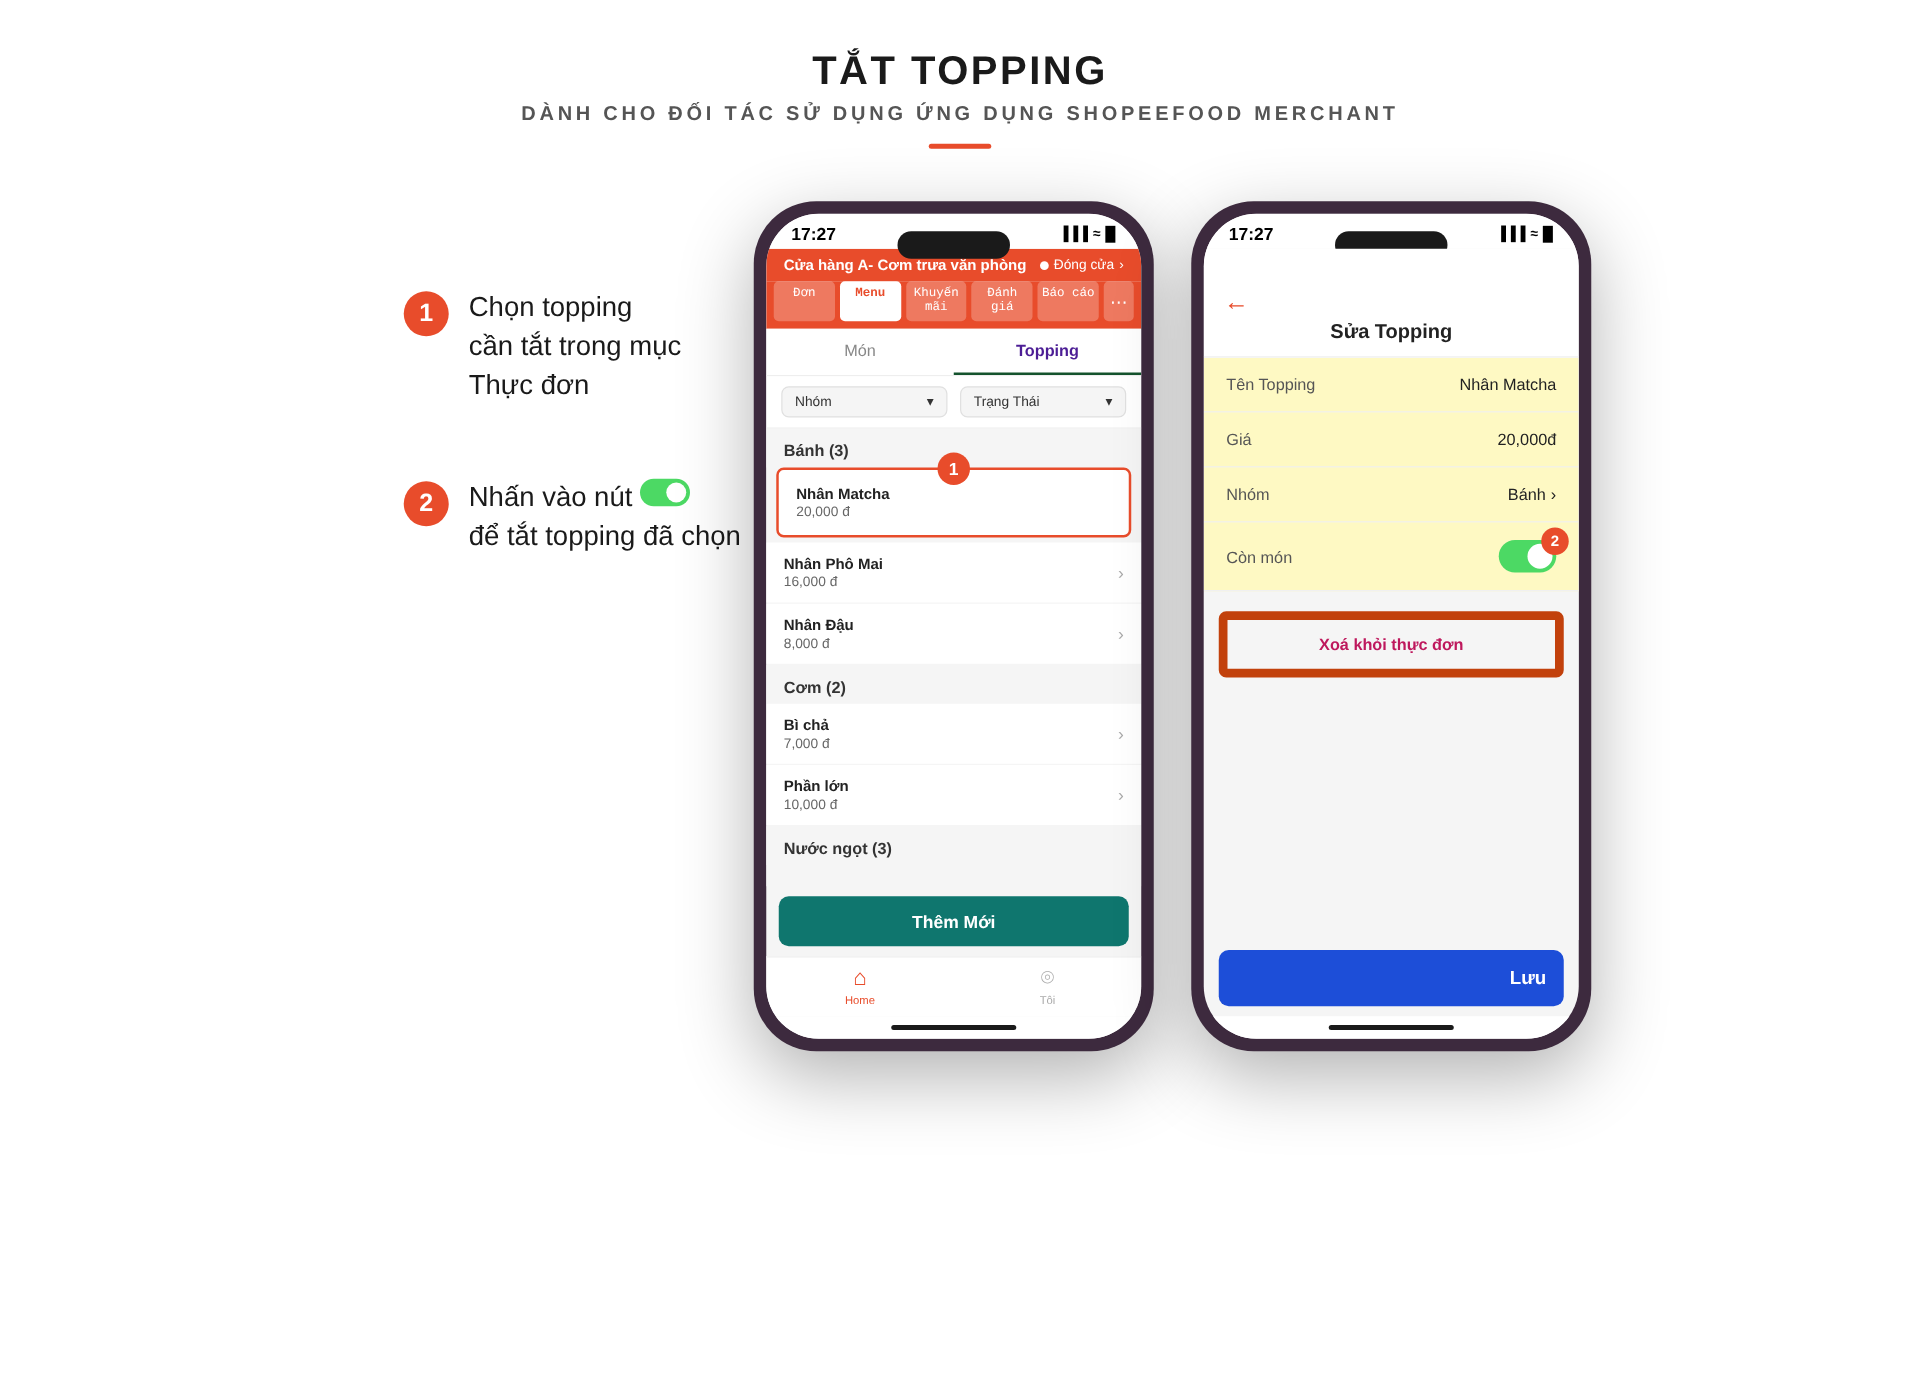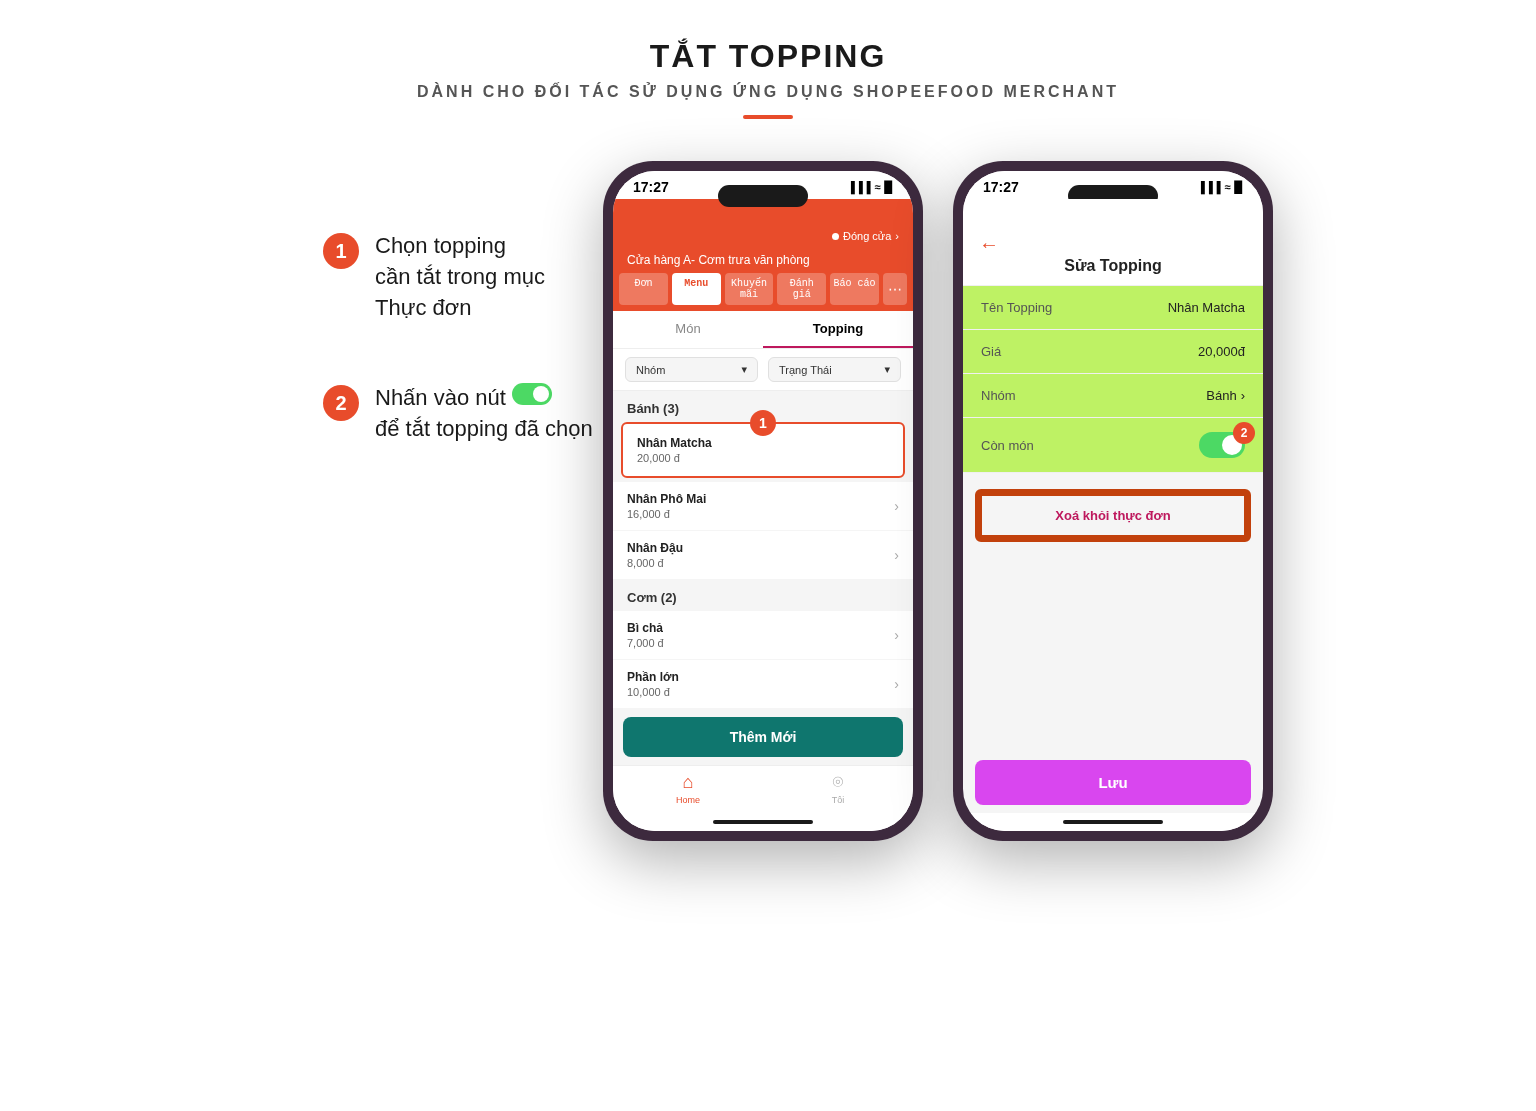--- a/index.html
+++ b/index.html
@@ -163,22 +163,21 @@
       background: #e84c2b;
       padding: 6px 14px;
       display: flex;
       justify-content: space-between;
       align-items: center;
       flex-shrink: 0;
     }
     .app-header-title {
       color: white;
       font-size: 12px;
-      font-weight: 400;
-      margin-top: 48px;
+      font-weight: 700;
     }
     .app-header-status {
       color: white;
       font-size: 11px;
       display: flex;
       align-items: center;
       gap: 4px;
     }
     .dot-indicator {
       width: 7px;
@@ -231,22 +230,22 @@
     }
     .sub-tab {
       flex: 1;
       text-align: center;
       padding: 10px;
       font-size: 13px;
       color: #888;
       font-weight: 500;
     }
     .sub-tab.active {
-      color: #000000;
-      border-bottom: 2px solid #be185d;
+      color: #4c1d95;
+      border-bottom: 2px solid #14532d;
       font-weight: 700;
     }
 
     
     .filter-row {
       display: flex;
       background: white;
       padding: 8px 12px;
       gap: 10px;
       border-bottom: 1px solid #eee;
@@ -399,21 +398,21 @@
       color: #222;
       margin-top: 48px;
     }
 
     .edit-form {
       flex: 1;
       background: #f5f5f5;
       overflow-y: auto;
     }
     .form-row {
-      background: #bef264;
+      background: #fef9c3;
       padding: 14px 18px;
       display: flex;
       justify-content: space-between;
       align-items: center;
       border-bottom: 1px solid #f0f0f0;
     }
     .form-label {
       font-size: 13px;
       color: #555;
       font-weight: 500;
@@ -476,23 +475,23 @@
       color: #be185d;
       text-align: center;
       padding: 12px;
       font-size: 13px;
       font-weight: 600;
       margin: 16px 12px 0;
       border-radius: 6px;
     }
 
     .save-btn {
-      background: #d946ef;
-      color: white;
-      text-align: center;
+      background: #1d4ed8;
+      color: white;
+      text-align: right;
       padding: 14px;
       font-size: 15px;
       font-weight: 700;
       margin: 8px 12px;
       border-radius: 8px;
       flex-shrink: 0;
     }
 
     .spacer-block {
       flex: 1;

